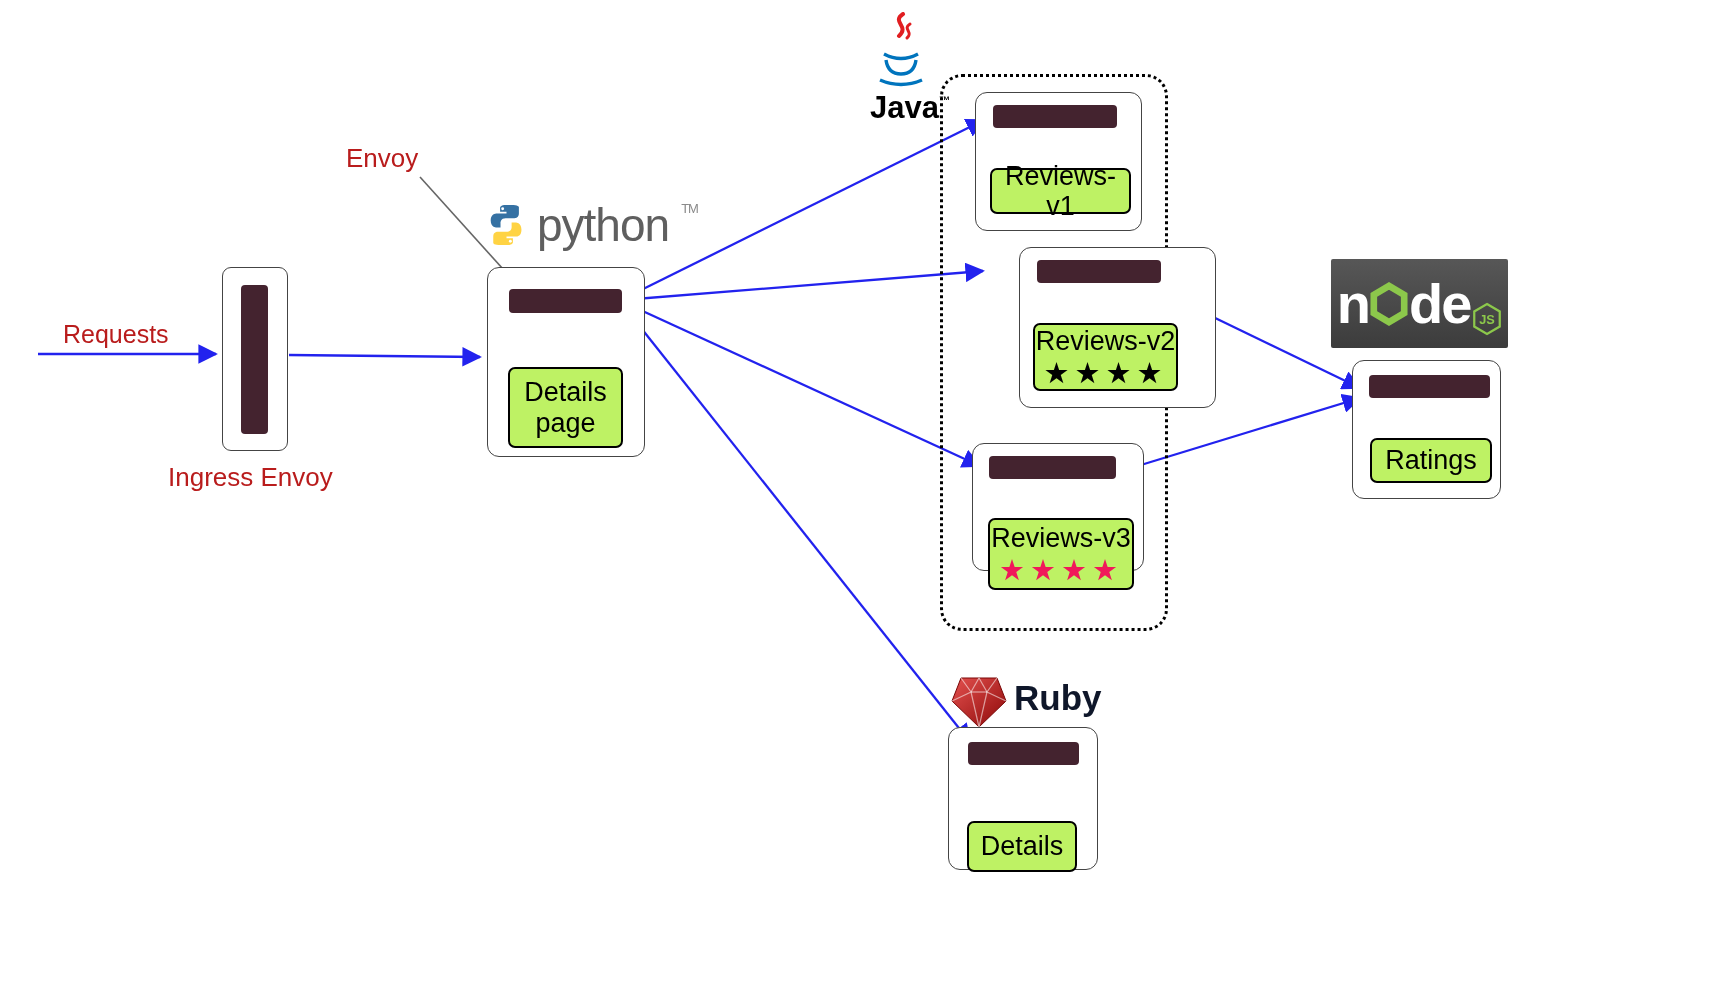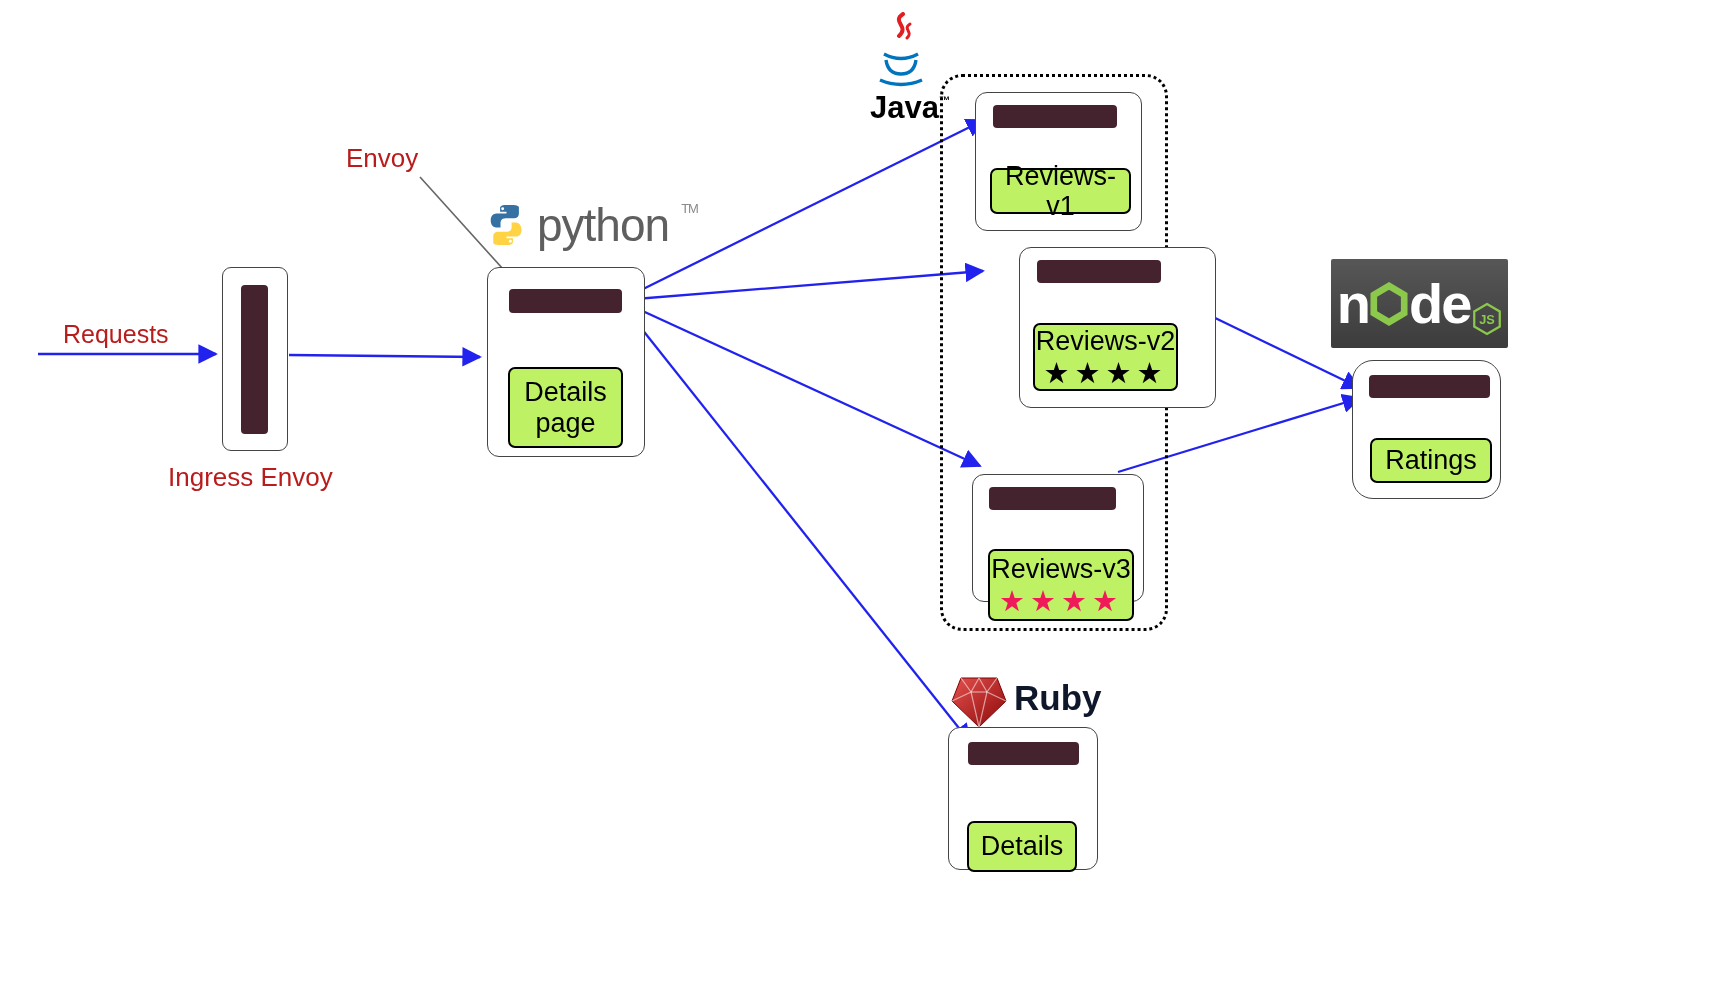--- a/index.html
+++ b/index.html
@@ -162,41 +162,41 @@
   </div>
 
   <div class="outer-box" style="left:1019px; top:247px; width:197px; height:161px;padding-left:44px;">
     <div class="envoy-bar" style="left:17px; top:12px; width:124px; height:23px;"></div>
     <div class="inner-box" style="left:13px; top:75px; width:145px; height:68px;">
       <span>Reviews-v2</span>
       <span class="stars black">★★★★</span>
     </div>
   </div>
 
-  <div class="outer-box" style="left:972px; top:474px; width:172px; height:128px;">
+  <div class="outer-box" style="left:972px; top:443px; width:172px; height:128px;">
     <div class="envoy-bar" style="left:16px; top:12px; width:127px; height:23px;"></div>
     <div class="inner-box" style="left:15px; top:74px; width:146px; height:72px;">
       <span>Reviews-v3</span>
       <span class="stars red">★★★★</span>
     </div>
   </div>
 
   <div class="node-banner">
     <span class="nl">n</span>
     <svg width="38" height="44" viewBox="0 0 40 44" xmlns="http://www.w3.org/2000/svg" style="margin:0 1px;">
       <polygon points="20,3 36,12.5 36,31.5 20,41 4,31.5 4,12.5" fill="none" stroke="#8cc84b" stroke-width="7"></polygon>
     </svg>
     <span class="nl">de</span>
     <svg class="node-js-hex" width="30" height="34" viewBox="0 0 40 44" xmlns="http://www.w3.org/2000/svg">
       <polygon points="20,2 37,12 37,32 20,42 3,32 3,12" fill="none" stroke="#8cc84b" stroke-width="3"></polygon>
       <text x="20" y="29" text-anchor="middle" font-size="17" font-weight="bold" fill="#8cc84b" font-family="Liberation Sans, sans-serif">JS</text>
     </svg>
   </div>
 
-  <div class="outer-box" style="left:1352px; top:360px; width:149px; height:139px;border-radius:21px;">
+  <div class="outer-box" style="left:1352px; top:360px; width:149px; height:139px;">
     <div class="envoy-bar" style="left:16px; top:14px; width:121px; height:23px;"></div>
     <div class="inner-box" style="left:17px; top:77px; width:122px; height:45px;">
       <span>Ratings</span>
     </div>
   </div>
 
   <svg class="abs" style="left:949px; top:671px;" width="60" height="58" viewBox="0 0 60 58" xmlns="http://www.w3.org/2000/svg">
     <defs>
       <linearGradient id="rubyg" x1="0" y1="0" x2="1" y2="1">
         <stop offset="0" stop-color="#e4514f"></stop>

